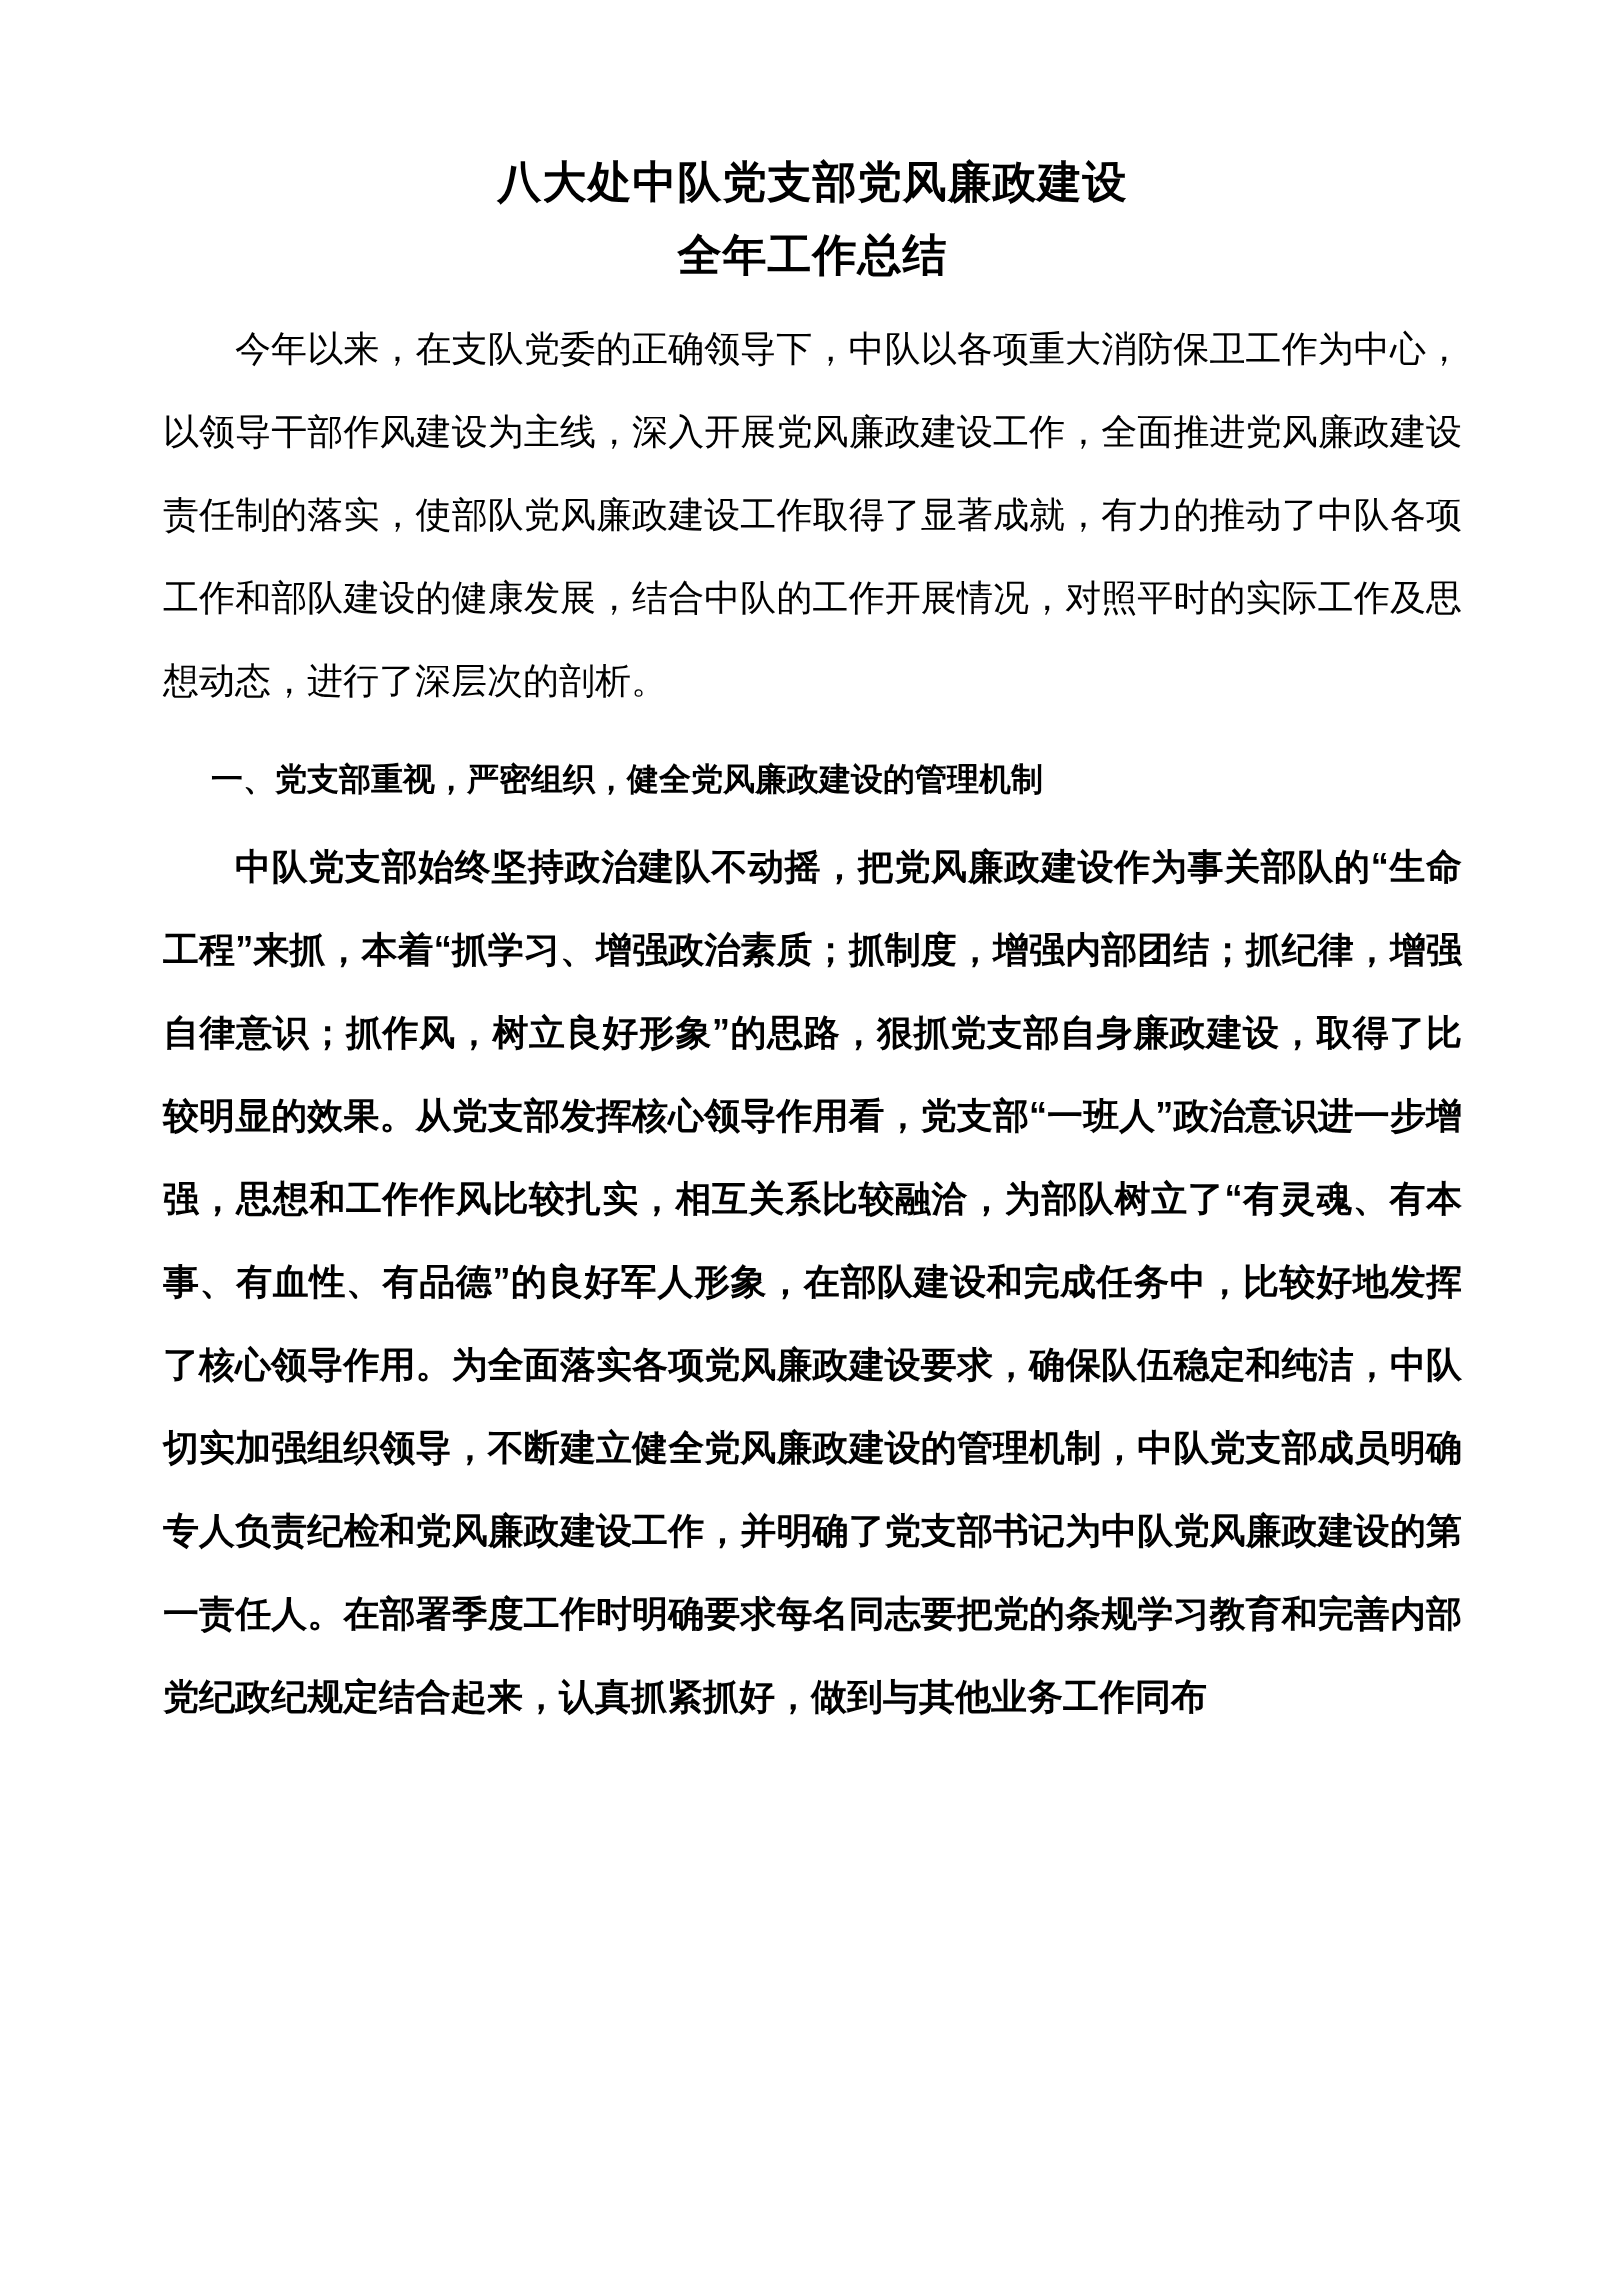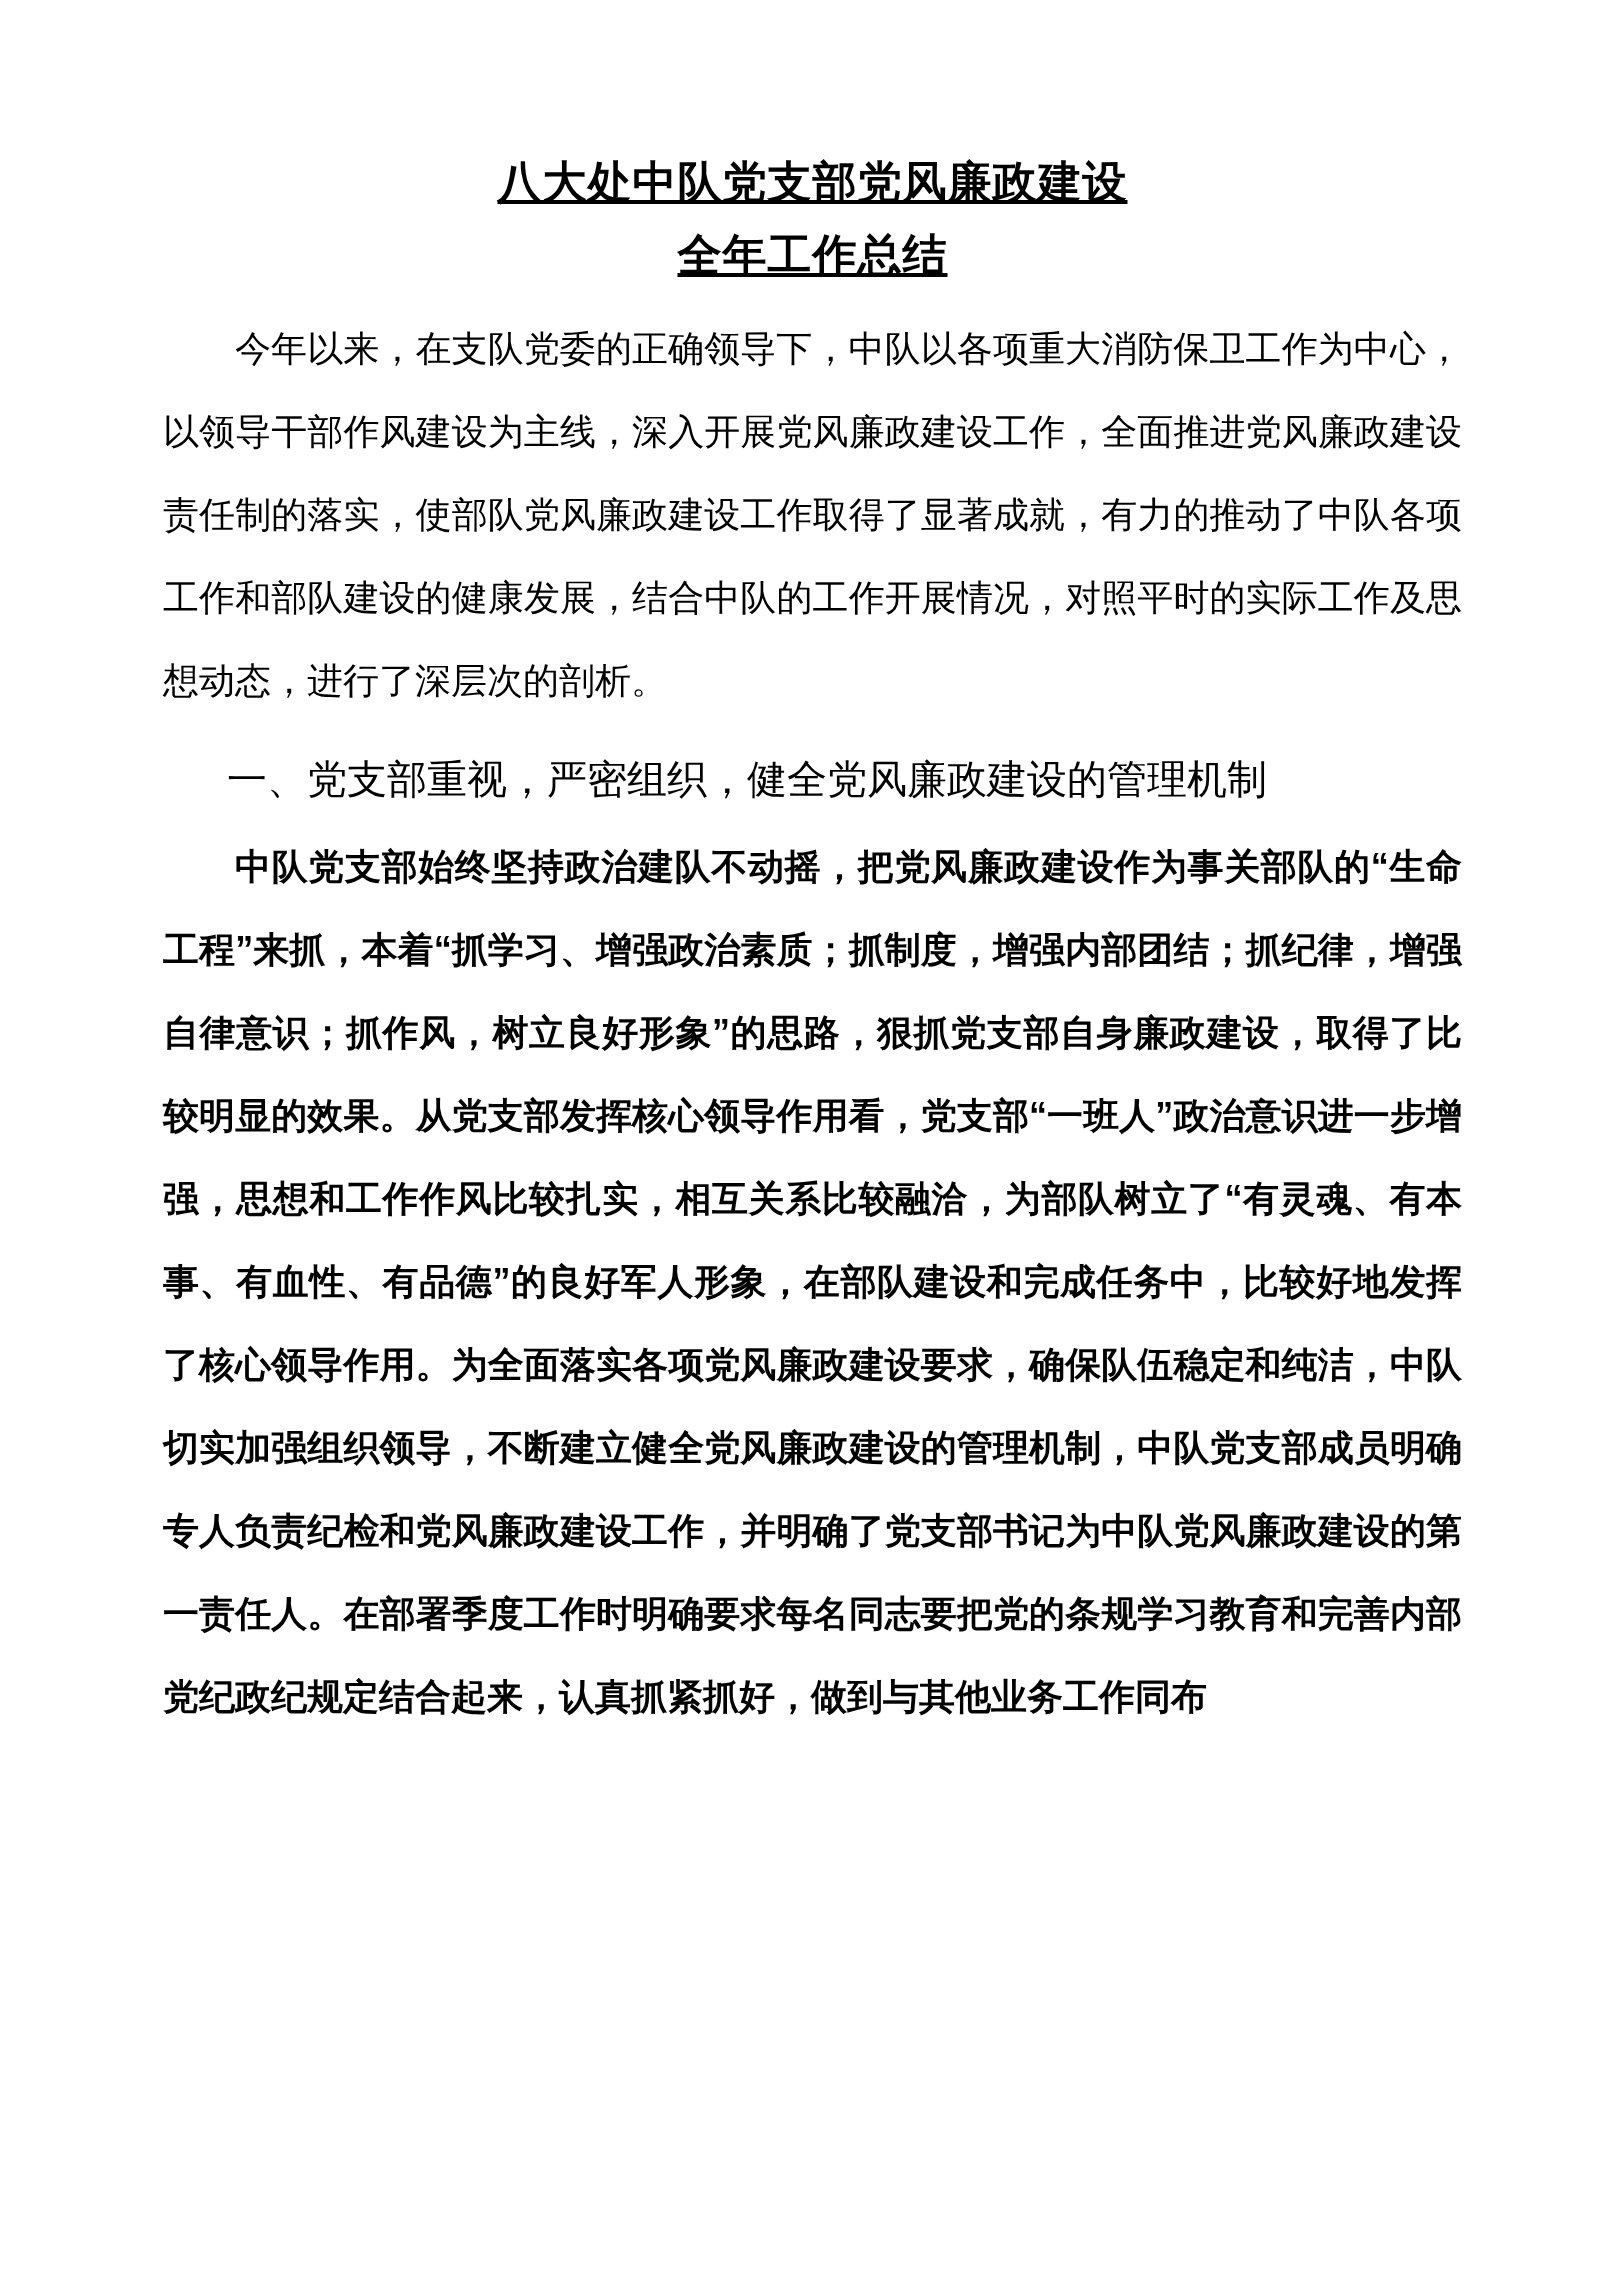--- a/index.html
+++ b/index.html
@@ -24,36 +24,35 @@
     text-align: center;
     font-size: 44px;
     font-weight: bold;
     line-height: 73px;
     letter-spacing: 1px;
     margin: 0 0 5.9px 0;
     font-family: "Liberation Sans", "DejaVu Sans", sans-serif;
   }
   .doc-title .tline {
     display: block;
-    text-decoration: underline;
   }
   .body-par {
     font-size: 36px;
     line-height: 83px;
     text-align: justify;
     text-justify: inter-ideograph;
     text-indent: 2em;
     margin: 16px;
     letter-spacing: 0px;
     font-weight: normal;
   }
   .section-heading {
-    font-size: 40px;
+    font-size: 32px;
     line-height: 83px;
-    font-weight: normal;
+    font-weight: bold;
     text-indent: 2em;
     margin: 0;
     text-align: left;
     letter-spacing: 0px;
   }
   .par-gap-top {
     margin-top: 3.9px;
     font-weight: bold;
   }
 </style>

